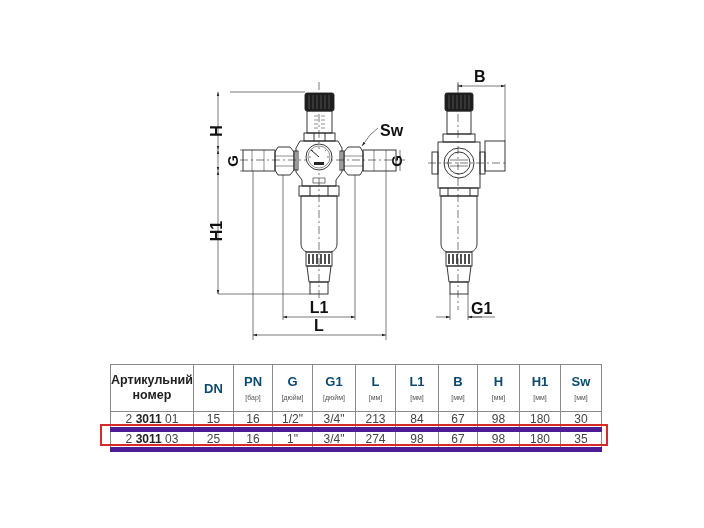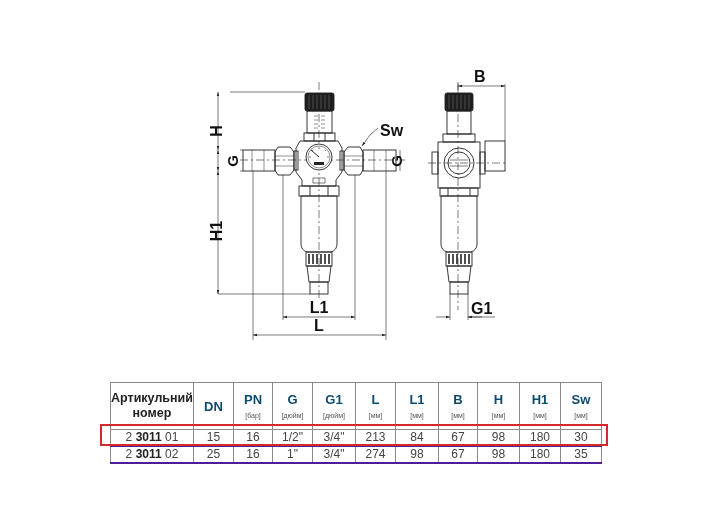--- a/index.html
+++ b/index.html
@@ -1,29 +1,29 @@
 <!DOCTYPE html>
 <html><head>
 <meta charset="utf-8">
 <style>
   html, body { margin:0; padding:0; background:#ffffff; }
   body { width:704px; height:528px; position:relative; overflow:hidden;
          font-family:"Liberation Sans", "DejaVu Sans", sans-serif; color:#333; }
   #drawing { position:absolute; left:0; top:0; width:704px; height:360px; }
   #drawing .lbl { font-family:"Liberation Sans", sans-serif; font-weight:bold; fill:#111; }
   #spec-table { position:absolute; left:110px; top:364px; border-collapse:collapse;
-                table-layout:fixed; width:491px;margin-top:18px; }
+                table-layout:fixed; width:491px; }
   #spec-table td, #spec-table th { border:1px solid #8a8a8a; text-align:center; padding:0;
                  font-weight:normal; color:#444; }
   #spec-table th { height:46px; vertical-align:middle; }
   #spec-table th .h-main { display:block; font-size:13px; font-weight:bold; color:#0c4a6e; line-height:15px; }
   #spec-table th .h-unit { display:block; font-size:7px; color:#555; margin-top:5px; line-height:8px; }
   #spec-table th.art { font-size:12.5px; font-weight:bold; color:#222; line-height:15px; }
   #spec-table td { height:15px; font-size:12px; line-height:15px; }
-  #spec-table tr.row td { border-top:1px solid #c8c8c8; border-bottom:2px solid #4c1d95; }
+  #spec-table tr.row td { border-top:1px solid #c8c8c8; border-bottom:5px solid #4c1d95; }
   #spec-table td b { color:#222; }
   #highlight { position:absolute; left:100px; top:424px; width:504px; height:18px;
                border:2px solid #d42a2a; box-sizing:content-box; pointer-events:none; }
 </style>
 </head>
 <body>
 
 <svg id="drawing" viewBox="0 0 704 360" xmlns="http://www.w3.org/2000/svg">
   <defs>
     <marker id="arr" viewBox="0 0 10 10" refX="10" refY="5" markerWidth="7" markerHeight="7" orient="auto-start-reverse">
@@ -269,21 +269,21 @@
       <td>1/2"</td>
       <td>3/4"</td>
       <td>213</td>
       <td>84</td>
       <td>67</td>
       <td>98</td>
       <td>180</td>
       <td>30</td>
     </tr>
     <tr class="row">
-      <td><span>2</span> <b>3011</b> <span>02</span></td>
+      <td><span>2</span> <b>3011</b> <span>03</span></td>
       <td>25</td>
       <td>16</td>
       <td>1"</td>
       <td>3/4"</td>
       <td>274</td>
       <td>98</td>
       <td>67</td>
       <td>98</td>
       <td>180</td>
       <td>35</td>

